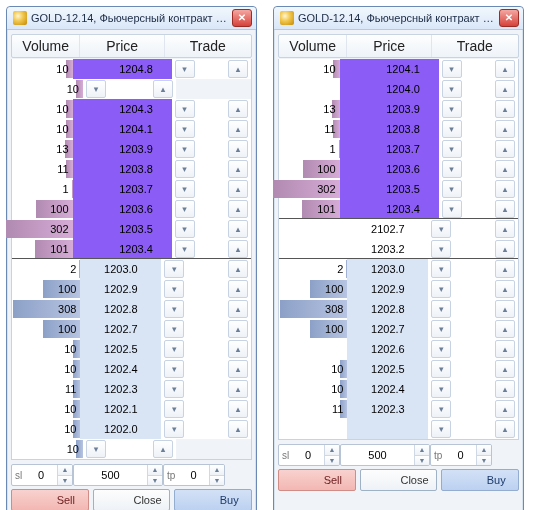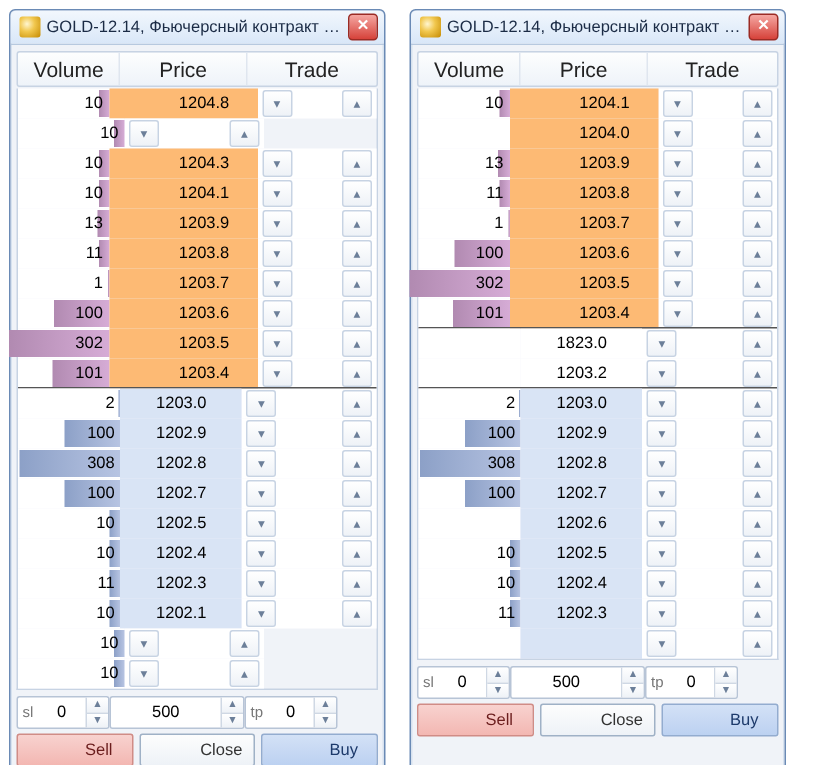--- a/index.html
+++ b/index.html
@@ -118,21 +118,21 @@
   .c-vol .bar.ask { background: linear-gradient(to left, #d6acd6, #b18ab1); }
   .c-vol .bar.bid { background: linear-gradient(to left, #b7c4e2, #8ca0c7); }
   .c-vol span { position: relative; z-index: 1; }
   .c-price {
     width: 84px;
     justify-content: center;
     font-size: 11px;
     background: #fff;
     position: relative;
   }
-  .c-price.ask { background: #fdba74; padding-left: 28px; }
+  .c-price.ask { background: #8b5cf6; padding-left: 28px; }
   .c-price.bid { background: #d9e4f5; }
   .c-trade {
     width: 87px;
     display: flex;
     gap: 3px;
     padding: 0 3px;
     justify-content: space-between;
     align-items: center;
     background: #fff;
   }
@@ -491,20 +491,23 @@
           <div class="mini-btn mini-chevron-down"></div>
           <div style="flex:1"></div>
           <div class="mini-btn mini-chevron-up"></div>
         </div>
       </div>
       <div class="row ">
         <div class="c-vol">
           <div class="bar bid" style="width:7px"></div>
               <span>10</span>
         </div>
+        <div class="c-price bid">
+          <span>1202.0</span>
+        </div>
         <div class="c-trade">
           <div class="mini-btn mini-chevron-down"></div>
           <div style="flex:1"></div>
           <div class="mini-btn mini-chevron-up"></div>
         </div>
       </div>
       <div class="row ">
         <div class="c-vol">
           <div class="bar bid" style="width:7px"></div>
               <span>10</span>
@@ -685,21 +688,21 @@
           <div class="mini-btn mini-chevron-down"></div>
           <div style="flex:1"></div>
           <div class="mini-btn mini-chevron-up"></div>
         </div>
       </div>
       <div class="row sep-above">
         <div class="c-vol">
           <span></span>
         </div>
         <div class="c-price ">
-          <span>1823.0</span>
+          <span>2102.7</span>
         </div>
         <div class="c-trade">
           <div class="mini-btn mini-chevron-down"></div>
           <div style="flex:1"></div>
           <div class="mini-btn mini-chevron-up"></div>
         </div>
       </div>
       <div class="row ">
         <div class="c-vol">
           <span></span>

